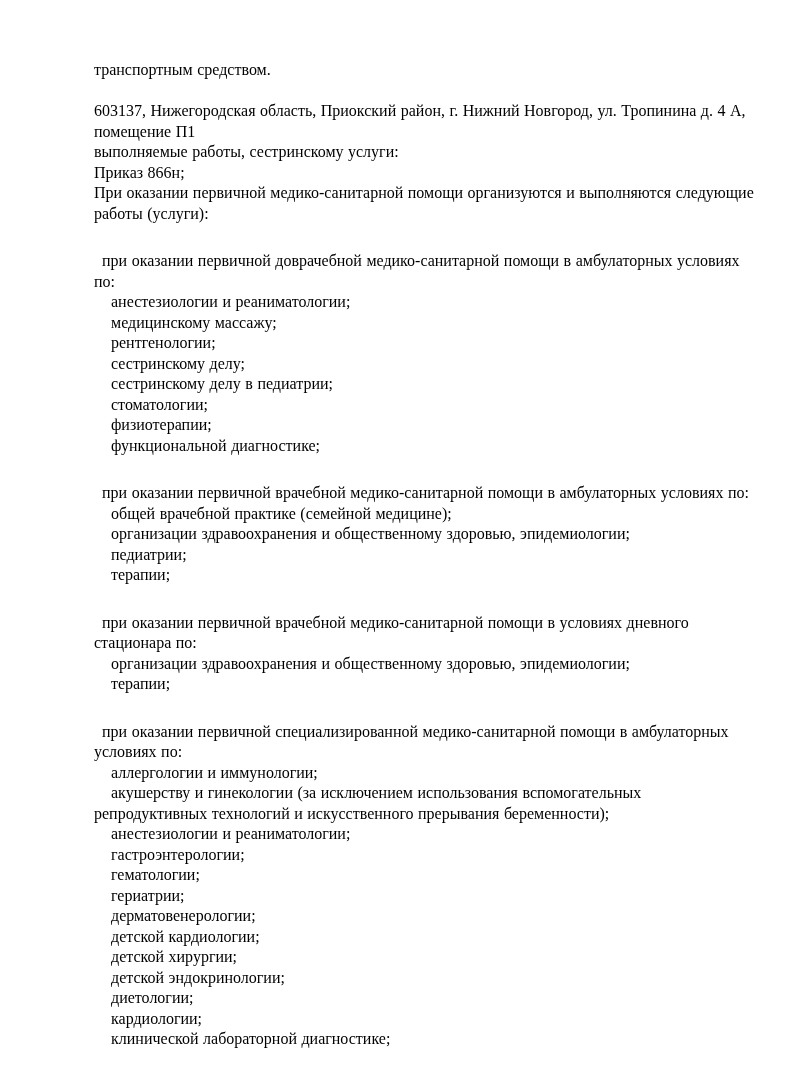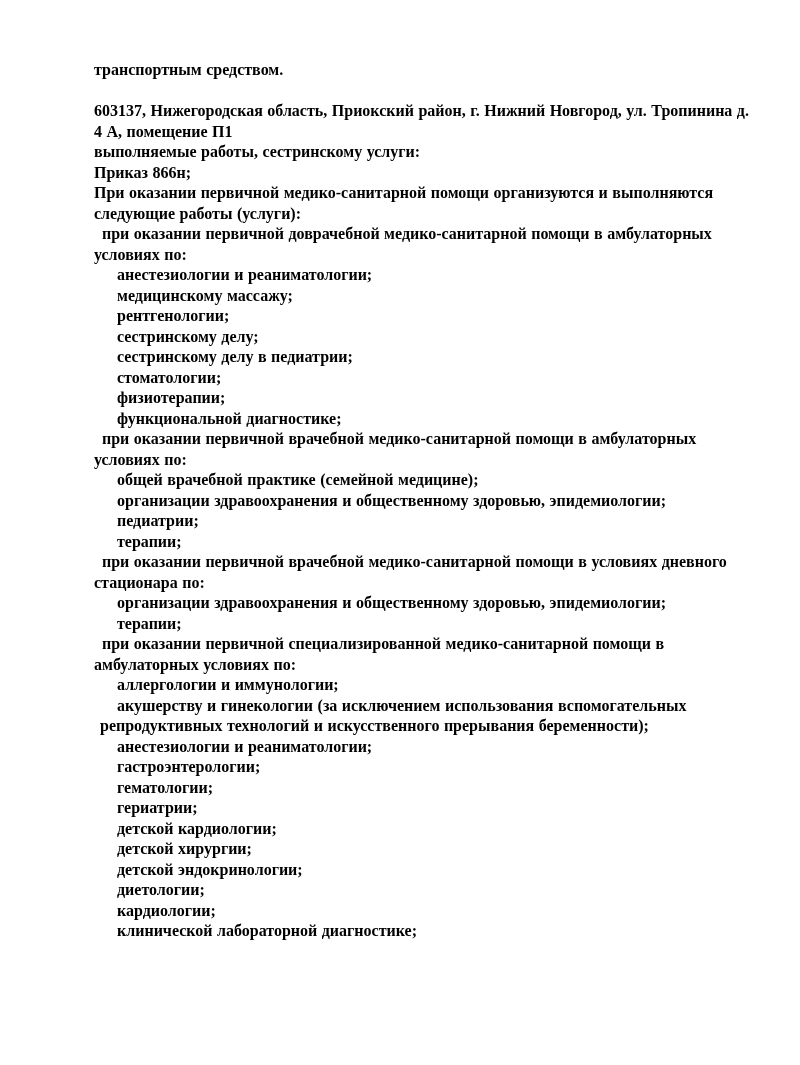--- a/index.html
+++ b/index.html
@@ -24,24 +24,23 @@
     background: #ffffff;
   }
   .doc-body {
     width: 662px;
   }
   .doc-body p {
     margin: 0;
     padding: 0;
     text-indent: 0;
     word-spacing: 0.5px;
-    font-weight: bold;
   }
-  .doc-body p.ind1 { text-indent: 8px; }
-  .doc-body p.ind2 { text-indent: 17px; margin-left: 6px; }
+  .doc-body p.ind1 { text-indent: 8px; margin-top: 27px; }
+  .doc-body p.ind2 { text-indent: 17px; }
   .doc-body p.gap-after { margin-bottom: 20.5px; }
 </style>
 </head>
 <body>
 
 <div class="page">
   <div class="doc-body" id="doc-body">
       <p class="ind0 gap-after">транспортным средством.</p>
       <p class="ind0">603137, Нижегородская область, Приокский район, г. Нижний Новгород, ул. Тропинина д. 4 А, помещение П1</p>
       <p class="ind0">выполняемые работы, сестринскому услуги:</p>
@@ -64,20 +63,21 @@
       <p class="ind1">при оказании первичной врачебной медико-санитарной помощи в условиях дневного стационара по:</p>
       <p class="ind2">организации здравоохранения и общественному здоровью, эпидемиологии;</p>
       <p class="ind2">терапии;</p>
       <p class="ind1">при оказании первичной специализированной медико-санитарной помощи в амбулаторных условиях по:</p>
       <p class="ind2">аллергологии и иммунологии;</p>
       <p class="ind2">акушерству и гинекологии (за исключением использования вспомогательных репродуктивных технологий и искусственного прерывания беременности);</p>
       <p class="ind2">анестезиологии и реаниматологии;</p>
       <p class="ind2">гастроэнтерологии;</p>
       <p class="ind2">гематологии;</p>
       <p class="ind2">гериатрии;</p>
+      <p class="ind2">дерматовенерологии;</p>
       <p class="ind2">детской кардиологии;</p>
       <p class="ind2">детской хирургии;</p>
       <p class="ind2">детской эндокринологии;</p>
       <p class="ind2">диетологии;</p>
       <p class="ind2">кардиологии;</p>
       <p class="ind2">клинической лабораторной диагностике;</p>
     </div>
 </div>
 
 </body></html>

